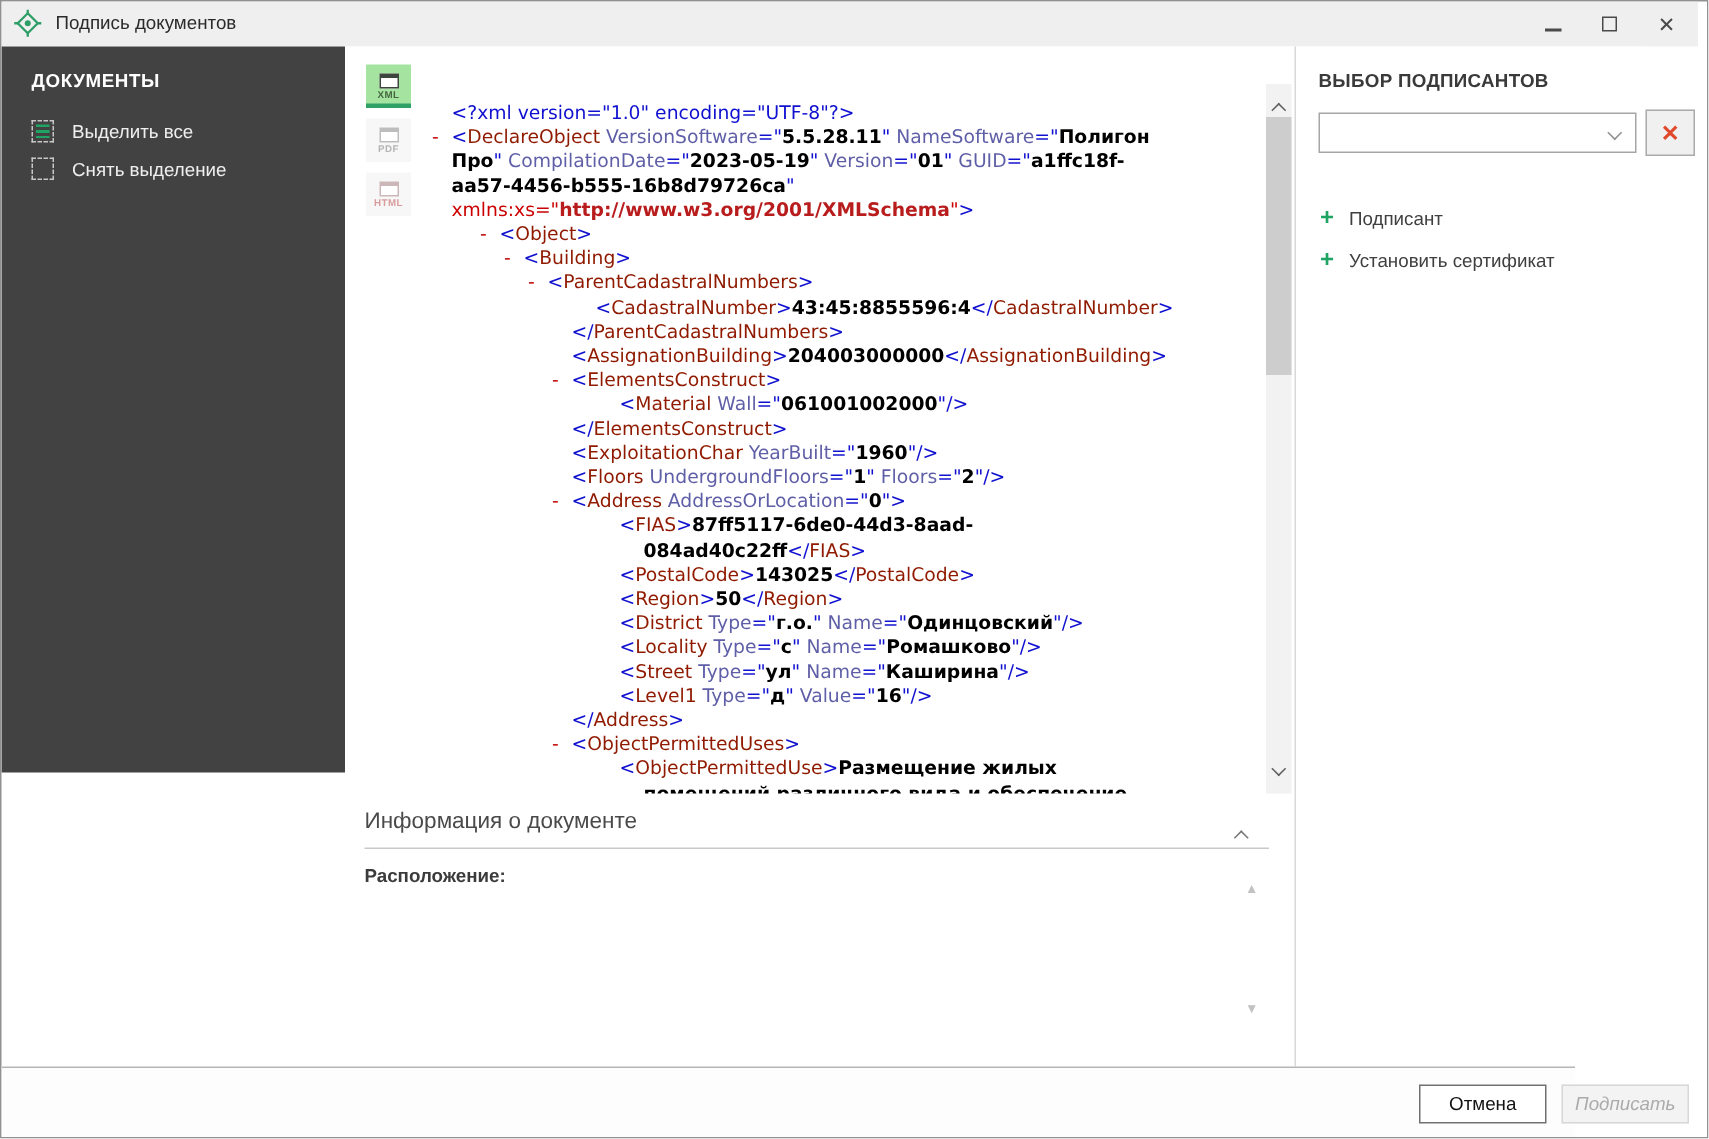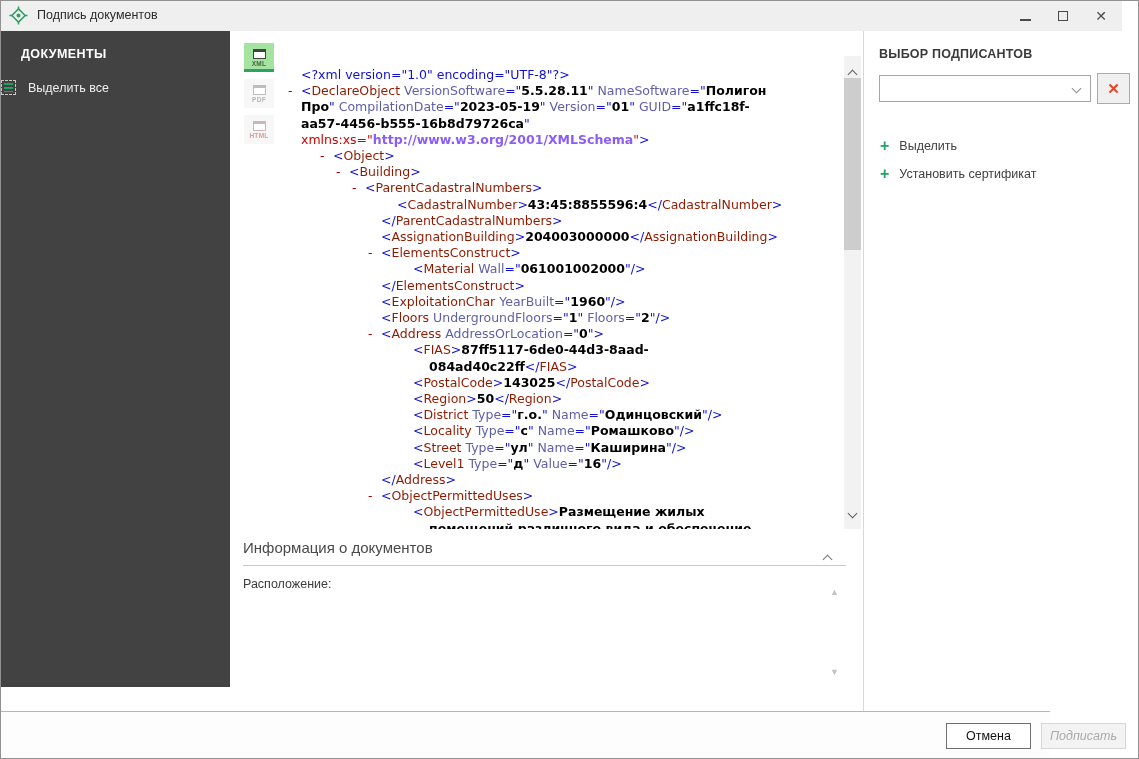--- a/index.html
+++ b/index.html
@@ -1,33 +1,33 @@
 <!DOCTYPE html>
 <html lang="ru"><head>
 <meta charset="utf-8">
 <style>
   html,body{margin:0;padding:0;background:#fff;}
   .window{position:relative;width:1139px;height:759px;box-sizing:border-box;border:1px solid #919191;
           background:#fff;font-family:"Liberation Sans",sans-serif;overflow:hidden;}
 
   
-  .titlebar{position:absolute;left:0;top:0;right:16px;height:30px;background:#EFEFEF;}
+  .titlebar{position:absolute;left:0;top:0;right:6px;height:30px;background:#EFEFEF;}
   .app-icon{position:absolute;left:8px;top:5px;width:19px;height:19px;}
   .title-text{position:absolute;left:36px;top:7px;font-size:12.5px;color:#2b2b2b;}
   .winbtns{position:absolute;right:2px;top:0;height:30px;display:flex;}
   .winbtn{width:38px;height:30px;display:flex;align-items:center;justify-content:center;color:#4a4a4a;cursor:pointer;}
   .g-min{width:11px;height:2px;background:#4a4a4a;margin-top:8px;}
   .g-max{width:10px;height:10px;border:1.5px solid #4a4a4a;box-sizing:border-box;}
   .g-close{font-size:14px;line-height:1;}
 
   
-  .sidebar{position:absolute;left:0;top:30px;width:229px;height:656px;background:#424242;}
+  .sidebar{position:absolute;left:0;top:30px;width:229px;height:484px;background:#424242;}
   .side-header{margin:16px 0 0 20px;color:#ffffff;font-weight:bold;font-size:12.5px;letter-spacing:.4px;}
   #side-actions{margin-top:14px;}
-  .side-item{height:25px;display:flex;align-items:center;gap:12px;color:#efefef;font-size:12.5px;cursor:pointer;}
+  .side-item{height:25px;display:flex;align-items:center;gap:12px;padding-left:20px;color:#efefef;font-size:12.5px;cursor:pointer;}
   .side-ic{width:15px;height:15px;border:1px dashed #c7c7c7;box-sizing:border-box;position:relative;flex:0 0 auto;}
   .ic-select-all::before{content:'';position:absolute;inset:2px;
      background:repeating-linear-gradient(to bottom,#1FA463 0 2px,transparent 2px 4px);}
   .doc-selected{position:absolute;left:0;top:103px;width:229px;height:27px;background:#1FA463;
      display:flex;align-items:center;justify-content:flex-end;gap:7px;padding-right:9px;box-sizing:border-box;
      color:#fff;font-size:12.5px;cursor:pointer;}
   .info-circle{width:15px;height:15px;border:1.2px solid #fff;border-radius:50%;box-sizing:border-box;
      display:flex;align-items:center;justify-content:center;font-size:10px;line-height:1;color:#fff;}
 
   
@@ -44,35 +44,35 @@
 
   .xmlcode{position:absolute;left:58px;top:36px;width:552px;height:462px;overflow:hidden;
      font-family:"DejaVu Sans",sans-serif;font-size:12.5px;line-height:16.2px;white-space:pre;color:#000;}
   .xline{position:relative;}
   .xm{position:absolute;color:#C00000;}
   .x-p{color:#1010D0;}
   .x-e{color:#901A00;}
   .x-a{color:#5F5FA8;}
   .x-v{color:#000;font-weight:bold;}
   .x-x{color:#CC0000;}
-  .x-u{color:#8b5cf6;font-weight:bold;}
+  .x-u{color:#b91c1c;font-weight:bold;}
 
   .vscroll{position:absolute;left:614px;top:25px;width:17px;height:473px;background:#f2f2f2;}
   .vs-thumb{position:absolute;left:0;top:22px;width:17px;height:172px;background:#cdcdcd;cursor:pointer;}
   .vs-up{position:absolute;top:8px;left:5px;}
   .vs-down{position:absolute;bottom:8px;left:5px;}
   .chev{display:inline-block;width:6px;height:6px;border-right:1.5px solid #5f5f5f;border-bottom:1.5px solid #5f5f5f;}
   .chev.up{transform:rotate(-135deg);}
   .chev.down{transform:rotate(45deg);}
 
   .info-title{position:absolute;left:13px;top:508px;font-size:15px;color:#4a4a4a;}
   .info-chev{position:absolute;left:594px;top:518px;cursor:pointer;}
   .info-chev .chev{border-color:#777;}
   .info-hr{position:absolute;left:13px;top:534px;width:603px;height:1px;background:#c9c9c9;}
-  .loc-label{position:absolute;left:13px;top:546px;font-size:12.5px;font-weight:normal;color:#3b3b3b;}
+  .loc-label{position:absolute;left:13px;top:546px;font-size:12.5px;font-weight:bold;color:#3b3b3b;}
   .loc-lines{position:absolute;left:31px;top:572px;font-size:12.5px;color:#3b3b3b;line-height:22px;width:545px;}
   .tri{position:absolute;left:600px;color:#c2c2c2;font-size:9px;cursor:pointer;}
   .tri-up{top:556px;} .tri-down{top:636px;}
 
   
   .rightpanel{position:absolute;left:862px;top:30px;width:234px;height:680px;background:#fff;
      border-left:1px solid #d8d8d8;box-sizing:border-box;}
   .rp-title{position:absolute;left:15px;top:16px;font-weight:bold;font-size:12.5px;color:#3a3a3a;letter-spacing:.2px;}
   .rp-combo{position:absolute;left:15px;top:44px;width:212px;height:27px;border:1px solid #a6a6a6;background:#fff;box-sizing:border-box;}
   .rp-combo input{border:0;outline:none;width:180px;height:23px;margin:1px 0 0 4px;font-size:12.5px;
@@ -120,20 +120,24 @@
     </div>
   </div>
 
   <aside class="sidebar">
     <div class="side-header">ДОКУМЕНТЫ</div>
     <div id="side-actions">
         <div class="side-item">
           <span class="side-ic ic-select-all"></span>
           <span>Выделить все</span>
         </div>
+        <div class="side-item">
+          <span class="side-ic ic-clear-selection"></span>
+          <span>Снять выделение</span>
+        </div>
       </div>
   </aside>
 
   <section class="main">
     <div class="fmtbar" id="fmt-buttons">
         <div class="fmtbtn fmt-xml active">
           <span class="fmt-ic"></span>
           <span class="fmt-label">XML</span>
         </div>
         <div class="fmtbtn fmt-pdf">
@@ -147,40 +151,40 @@
       </div>
 
     <div class="xmlcode" id="xml-code"><div class="xline" style="padding-left: 13px;"><span class="x-p">&lt;?xml version="1.0" encoding="UTF-8"?&gt;</span></div><div class="xline" style="padding-left: 13px;"><span class="xm" style="left: 0px;">-</span><span class="x-p">&lt;</span><span class="x-e">DeclareObject</span><span class="x-a"> VersionSoftware</span><span class="x-p">="</span><span class="x-v">5.5.28.11</span><span class="x-p">"</span><span class="x-a"> NameSoftware</span><span class="x-p">="</span><span class="x-v">Полигон</span></div><div class="xline" style="padding-left: 13px;"><span class="x-v">Про</span><span class="x-p">"</span><span class="x-a"> CompilationDate</span><span class="x-p">="</span><span class="x-v">2023-05-19</span><span class="x-p">"</span><span class="x-a"> Version</span><span class="x-p">="</span><span class="x-v">01</span><span class="x-p">"</span><span class="x-a"> GUID</span><span class="x-p">="</span><span class="x-v">a1ffc18f-</span></div><div class="xline" style="padding-left: 13px;"><span class="x-v">aa57-4456-b555-16b8d79726ca</span><span class="x-p">"</span></div><div class="xline" style="padding-left: 13px;"><span class="x-x">xmlns:xs</span><span class="x-x">="</span><span class="x-u">http://www.w3.org/2001/XMLSchema</span><span class="x-x">"</span><span class="x-p">&gt;</span></div><div class="xline" style="padding-left: 45px;"><span class="xm" style="left: 32px;">-</span><span class="x-p">&lt;</span><span class="x-e">Object</span><span class="x-p">&gt;</span></div><div class="xline" style="padding-left: 61px;"><span class="xm" style="left: 48px;">-</span><span class="x-p">&lt;</span><span class="x-e">Building</span><span class="x-p">&gt;</span></div><div class="xline" style="padding-left: 77px;"><span class="xm" style="left: 64px;">-</span><span class="x-p">&lt;</span><span class="x-e">ParentCadastralNumbers</span><span class="x-p">&gt;</span></div><div class="xline" style="padding-left: 109px;"><span class="x-p">&lt;</span><span class="x-e">CadastralNumber</span><span class="x-p">&gt;</span><span class="x-v">43:45:8855596:4</span><span class="x-p">&lt;/</span><span class="x-e">CadastralNumber</span><span class="x-p">&gt;</span></div><div class="xline" style="padding-left: 93px;"><span class="x-p">&lt;/</span><span class="x-e">ParentCadastralNumbers</span><span class="x-p">&gt;</span></div><div class="xline" style="padding-left: 93px;"><span class="x-p">&lt;</span><span class="x-e">AssignationBuilding</span><span class="x-p">&gt;</span><span class="x-v">204003000000</span><span class="x-p">&lt;/</span><span class="x-e">AssignationBuilding</span><span class="x-p">&gt;</span></div><div class="xline" style="padding-left: 93px;"><span class="xm" style="left: 80px;">-</span><span class="x-p">&lt;</span><span class="x-e">ElementsConstruct</span><span class="x-p">&gt;</span></div><div class="xline" style="padding-left: 125px;"><span class="x-p">&lt;</span><span class="x-e">Material</span><span class="x-a"> Wall</span><span class="x-p">="</span><span class="x-v">061001002000</span><span class="x-p">"/&gt;</span></div><div class="xline" style="padding-left: 93px;"><span class="x-p">&lt;/</span><span class="x-e">ElementsConstruct</span><span class="x-p">&gt;</span></div><div class="xline" style="padding-left: 93px;"><span class="x-p">&lt;</span><span class="x-e">ExploitationChar</span><span class="x-a"> YearBuilt</span><span class="x-p">="</span><span class="x-v">1960</span><span class="x-p">"/&gt;</span></div><div class="xline" style="padding-left: 93px;"><span class="x-p">&lt;</span><span class="x-e">Floors</span><span class="x-a"> UndergroundFloors</span><span class="x-p">="</span><span class="x-v">1</span><span class="x-p">"</span><span class="x-a"> Floors</span><span class="x-p">="</span><span class="x-v">2</span><span class="x-p">"/&gt;</span></div><div class="xline" style="padding-left: 93px;"><span class="xm" style="left: 80px;">-</span><span class="x-p">&lt;</span><span class="x-e">Address</span><span class="x-a"> AddressOrLocation</span><span class="x-p">="</span><span class="x-v">0</span><span class="x-p">"&gt;</span></div><div class="xline" style="padding-left: 125px;"><span class="x-p">&lt;</span><span class="x-e">FIAS</span><span class="x-p">&gt;</span><span class="x-v">87ff5117-6de0-44d3-8aad-</span></div><div class="xline" style="padding-left: 141px;"><span class="x-v">084ad40c22ff</span><span class="x-p">&lt;/</span><span class="x-e">FIAS</span><span class="x-p">&gt;</span></div><div class="xline" style="padding-left: 125px;"><span class="x-p">&lt;</span><span class="x-e">PostalCode</span><span class="x-p">&gt;</span><span class="x-v">143025</span><span class="x-p">&lt;/</span><span class="x-e">PostalCode</span><span class="x-p">&gt;</span></div><div class="xline" style="padding-left: 125px;"><span class="x-p">&lt;</span><span class="x-e">Region</span><span class="x-p">&gt;</span><span class="x-v">50</span><span class="x-p">&lt;/</span><span class="x-e">Region</span><span class="x-p">&gt;</span></div><div class="xline" style="padding-left: 125px;"><span class="x-p">&lt;</span><span class="x-e">District</span><span class="x-a"> Type</span><span class="x-p">="</span><span class="x-v">г.о.</span><span class="x-p">"</span><span class="x-a"> Name</span><span class="x-p">="</span><span class="x-v">Одинцовский</span><span class="x-p">"/&gt;</span></div><div class="xline" style="padding-left: 125px;"><span class="x-p">&lt;</span><span class="x-e">Locality</span><span class="x-a"> Type</span><span class="x-p">="</span><span class="x-v">с</span><span class="x-p">"</span><span class="x-a"> Name</span><span class="x-p">="</span><span class="x-v">Ромашково</span><span class="x-p">"/&gt;</span></div><div class="xline" style="padding-left: 125px;"><span class="x-p">&lt;</span><span class="x-e">Street</span><span class="x-a"> Type</span><span class="x-p">="</span><span class="x-v">ул</span><span class="x-p">"</span><span class="x-a"> Name</span><span class="x-p">="</span><span class="x-v">Каширина</span><span class="x-p">"/&gt;</span></div><div class="xline" style="padding-left: 125px;"><span class="x-p">&lt;</span><span class="x-e">Level1</span><span class="x-a"> Type</span><span class="x-p">="</span><span class="x-v">д</span><span class="x-p">"</span><span class="x-a"> Value</span><span class="x-p">="</span><span class="x-v">16</span><span class="x-p">"/&gt;</span></div><div class="xline" style="padding-left: 93px;"><span class="x-p">&lt;/</span><span class="x-e">Address</span><span class="x-p">&gt;</span></div><div class="xline" style="padding-left: 93px;"><span class="xm" style="left: 80px;">-</span><span class="x-p">&lt;</span><span class="x-e">ObjectPermittedUses</span><span class="x-p">&gt;</span></div><div class="xline" style="padding-left: 125px;"><span class="x-p">&lt;</span><span class="x-e">ObjectPermittedUse</span><span class="x-p">&gt;</span><span class="x-v">Размещение жилых</span></div><div class="xline" style="padding-left: 141px;"><span class="x-v">помещений различного вида и обеспечение</span></div></div>
 
     <div class="vscroll">
       <span class="vs-up"><span class="chev up"></span></span>
       <div class="vs-thumb"></div>
       <span class="vs-down"><span class="chev down"></span></span>
     </div>
 
-    <div class="info-title">Информация о документов</div>
+    <div class="info-title">Информация о документе</div>
     <span class="info-chev"><span class="chev up"></span></span>
     <div class="info-hr"></div>
     <div class="loc-label">Расположение:</div>
     <span class="tri tri-up">▲</span>
     <span class="tri tri-down">▼</span>
   </section>
 
   <aside class="rightpanel">
     <div class="rp-title">ВЫБОР ПОДПИСАНТОВ</div>
     <div class="rp-combo">
       <input value="" style="">
       <span class="chev down"></span>
     </div>
     <div class="rp-clear">
         <span>✕</span>
       </div>
     <div class="rp-add rp-add-1">
       <span class="plus">+</span>
-      <span>Выделить</span>
+      <span>Подписант</span>
     </div>
     <div class="rp-add rp-add-2">
       <span class="plus">+</span>
       <span>Установить сертификат</span>
     </div>
   </aside>
 
   <div class="footer">
     <div class="btn btn-cancel">Отмена</div>
     <div class="btn btn-sign">Подписать</div>

